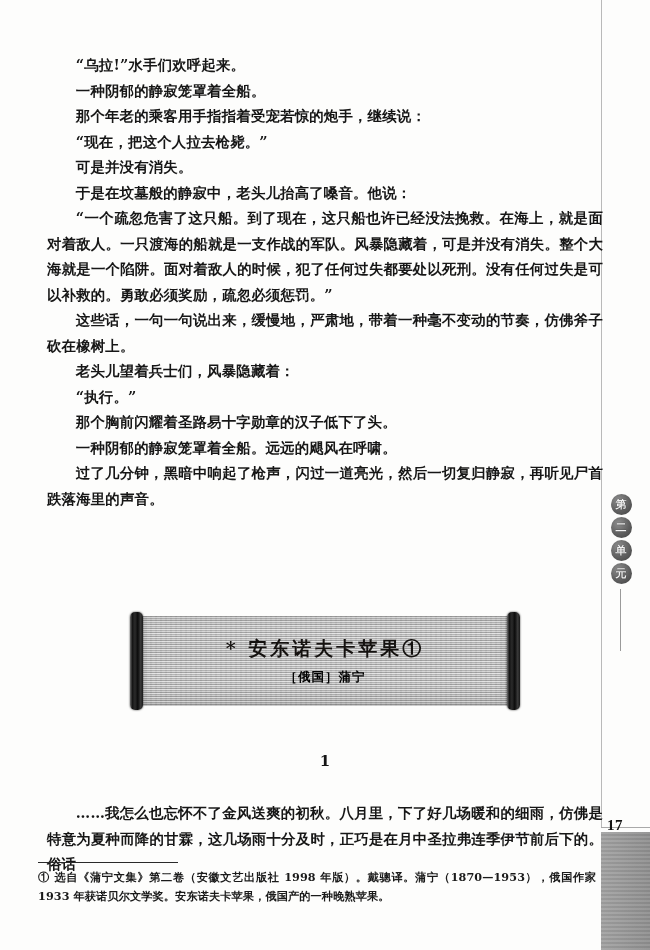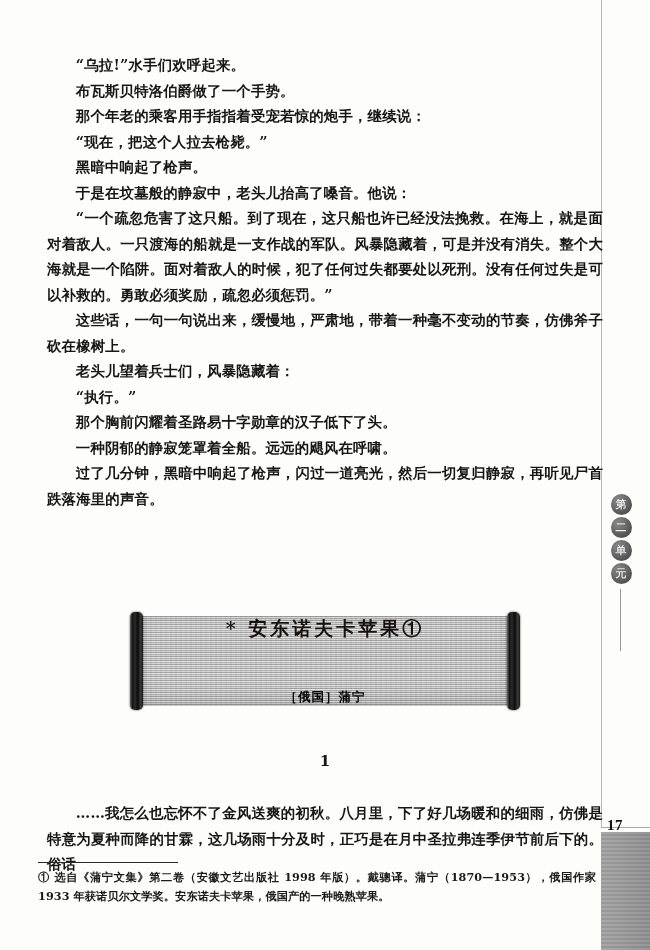--- a/index.html
+++ b/index.html
@@ -121,21 +121,21 @@
 
   #banner-inner {
     position: absolute;
     left: 10px;
     top: 4px;
     width: 370px;
     height: 90px;
     display: flex;
     flex-direction: column;
     align-items: center;
-    justify-content: space-between;
+    justify-content: center;
   }
   #banner-title {
     font-family: "DejaVu Serif", "Liberation Serif", serif;
     font-size: 19px;
     font-weight: 700;
     letter-spacing: 3px;
     color: #14110f;
     margin: 0 0 7px 0;
     text-shadow: 0 0 1px rgba(255,255,255,0.35);
   }
@@ -255,24 +255,24 @@
 </head>
 <body>
 
 <div id="page">
 
   <div id="rule-right"></div>
   <div id="rule-bottomline"></div>
 
   <div id="text-column">
     <p class="para indent">“乌拉!”水手们欢呼起来。</p>
-    <p class="para indent">布瓦斯贝特洛伯爵做了一个手势。</p>
+    <p class="para indent">一种阴郁的静寂笼罩着全船。</p>
     <p class="para indent">那个年老的乘客用手指指着受宠若惊的炮手，继续说：</p>
     <p class="para indent">“现在，把这个人拉去枪毙。”</p>
-    <p class="para indent">黑暗中响起了枪声。</p>
+    <p class="para indent">可是并没有消失。</p>
     <p class="para indent">于是在坟墓般的静寂中，老头儿抬高了嗓音。他说：</p>
     <p class="para indent">“一个疏忽危害了这只船。到了现在，这只船也许已经没法挽救。在海上，就是面对着敌人。一只渡海的船就是一支作战的军队。风暴隐藏着，可是并没有消失。整个大海就是一个陷阱。面对着敌人的时候，犯了任何过失都要处以死刑。没有任何过失是可以补救的。勇敢必须奖励，疏忽必须惩罚。”</p>
     <p class="para indent">这些话，一句一句说出来，缓慢地，严肃地，带着一种毫不变动的节奏，仿佛斧子砍在橡树上。</p>
     <p class="para indent">老头儿望着兵士们，风暴隐藏着：</p>
     <p class="para indent">“执行。”</p>
     <p class="para indent">那个胸前闪耀着圣路易十字勋章的汉子低下了头。</p>
     <p class="para indent">一种阴郁的静寂笼罩着全船。远远的飓风在呼啸。</p>
     <p class="para indent">过了几分钟，黑暗中响起了枪声，闪过一道亮光，然后一切复归静寂，再听见尸首跌落海里的声音。</p>
   </div>
 

